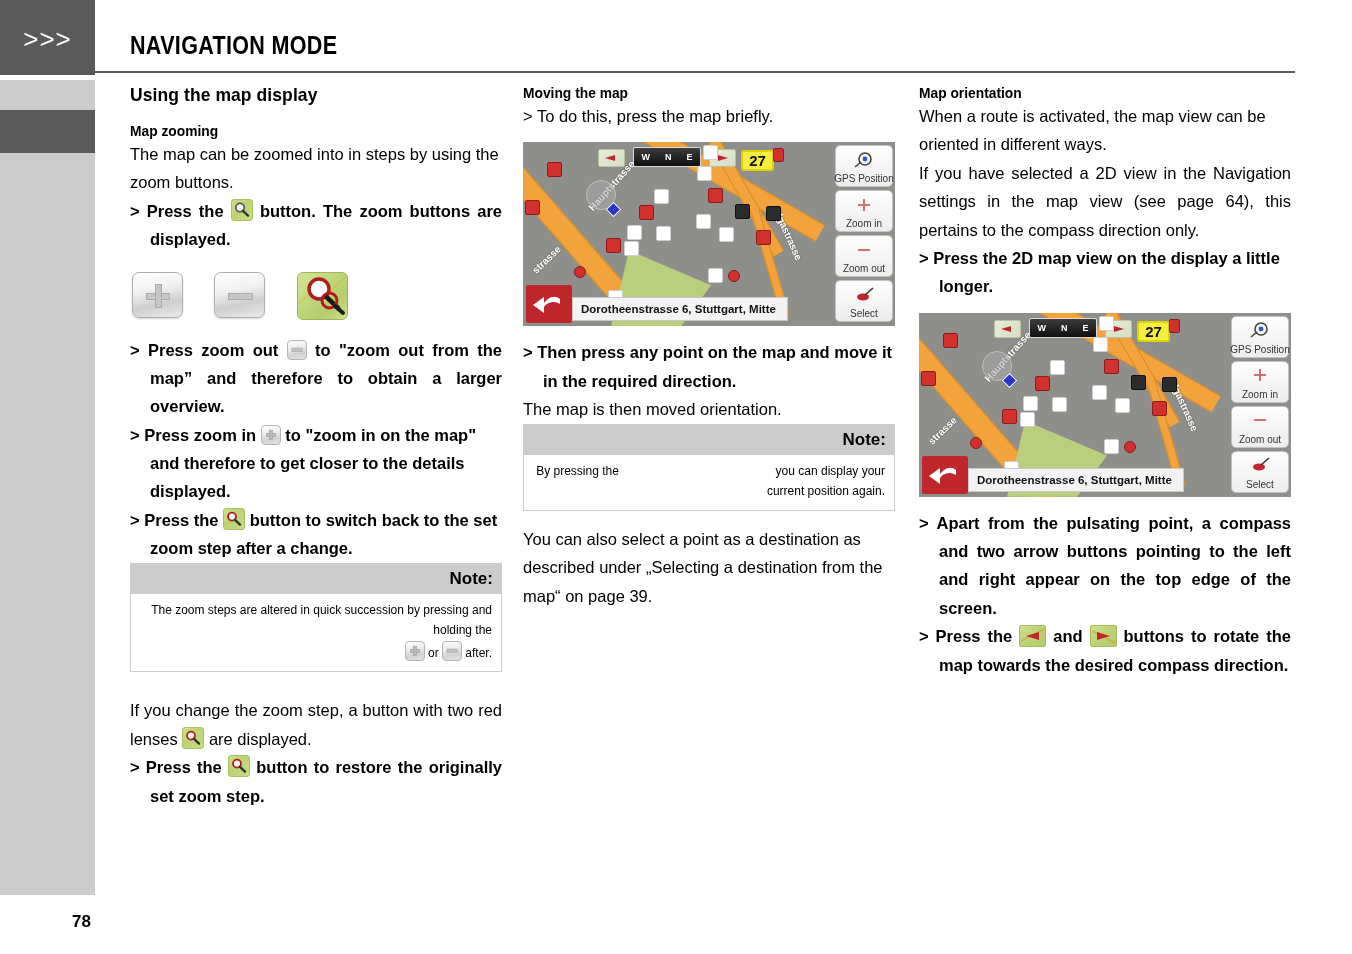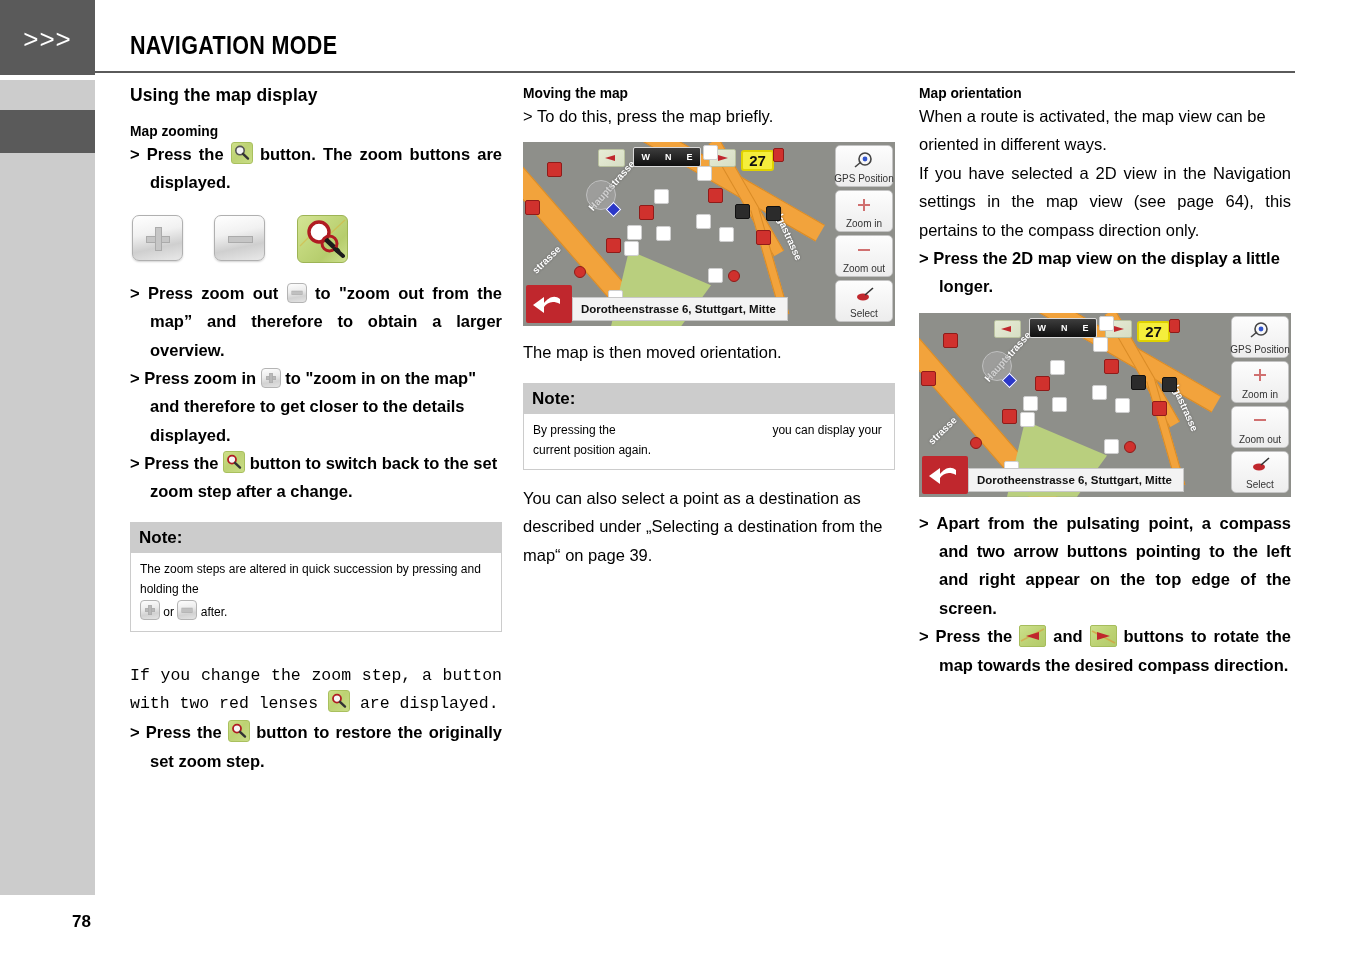--- a/index.html
+++ b/index.html
@@ -121,21 +121,21 @@
     position:absolute; background:#c6c6c6; box-shadow:0 0 0 1px #ababab;
   }
   .bigbtn-green {
     width:51px; height:48px; border-radius:6px;
     background:linear-gradient(135deg,#d4e495 0%,#c2d77c 40%,#b6cd6d 70%,#cde08e 100%);
     border:1px solid #9db455;
     overflow:hidden;
   }
 
   
-  .note { margin-top:16px; }
+  .note { margin-top:0;text-align:right; }
   .note-head {
     background:#cccccc; padding:6px 9px 5px 9px;
     font-size:17px; font-weight:bold;
     font-family:"Liberation Sans Narrow","Liberation Sans", sans-serif;
   }
   .note-body {
     border:1px solid #cccccc; border-top:none;
     padding:6px 9px 8px 9px;
     font-size:12px; line-height:1.72;
   }
@@ -237,20 +237,21 @@
 <div id="header-rule"></div>
 
 <div id="page-number">78</div>
 
 <div class="col" id="col-left">
 
   <h2 class="section-title">Using the map display</h2>
 
   <h3 class="sub-title">Map zooming</h3>
 
+  <p class="body">The map can be zoomed into in steps by using the zoom buttons.</p>
 
   <p class="body just step">
     <span>&gt; Press  the</span>
     <span class="ico ico-mag">
       <svg width="18" height="18" viewBox="0 0 18 18">
         <circle cx="7" cy="6.6" r="4.2" fill="#f4f4f4" stroke="#555" stroke-width="1.6"></circle>
         <line x1="10" y1="9.8" x2="15" y2="14.6" stroke="#333" stroke-width="2.4" stroke-linecap="round"></line>
       </svg>
     </span>
     <span>button.  The  zoom  buttons are displayed.</span>
@@ -303,21 +304,21 @@
     <div class="note-body">
       <span class="just">The  zoom  steps  are  altered  in  quick succession by pressing and holding the</span>
       <br>
       <span class="ico ico-plus"></span>
       <span>or</span>
       <span class="ico ico-minus"></span>
       <span>after.</span>
     </div>
   </div>
 
-  <p class="body just" style="margin-top:30px;font-family:Liberation Mono, monospace;">
+  <p class="body just" style="margin-top:24px;">
     <span>If  you  change  the  zoom  step,  a  button with two red lenses</span>
     <span class="ico ico-mag">
       <svg width="18" height="18" viewBox="0 0 18 18">
         <circle cx="7" cy="6.6" r="4" fill="#f6f6f6" stroke="#b01c22" stroke-width="1.8"></circle>
         <line x1="10" y1="9.8" x2="15" y2="14.6" stroke="#333" stroke-width="2.4" stroke-linecap="round"></line>
       </svg>
     </span>
     <span>are displayed.</span>
   </p>
 
@@ -439,20 +440,21 @@
                 <ellipse cx="11" cy="11" rx="6" ry="3.4" fill="#c0272d"></ellipse>
                 <path d="M13 9 L21 2" stroke="#333" stroke-width="1.6"></path>
               </svg>
           </span>
           <span class="lbl">Select</span>
         </div>
       </div>
     </div>
   </div>
 
+  <p class="body step">&gt; Then press any point on the map and move it in the required direction.</p>
   <p class="body">The map is then moved orientation.</p>
 
   <div class="note">
     <div class="note-head">Note:</div>
     <div class="note-body">
       <span>By pressing the</span>
       <span class="gap-icon"></span>
       <span>you can display your current position again.</span>
     </div>
   </div>

